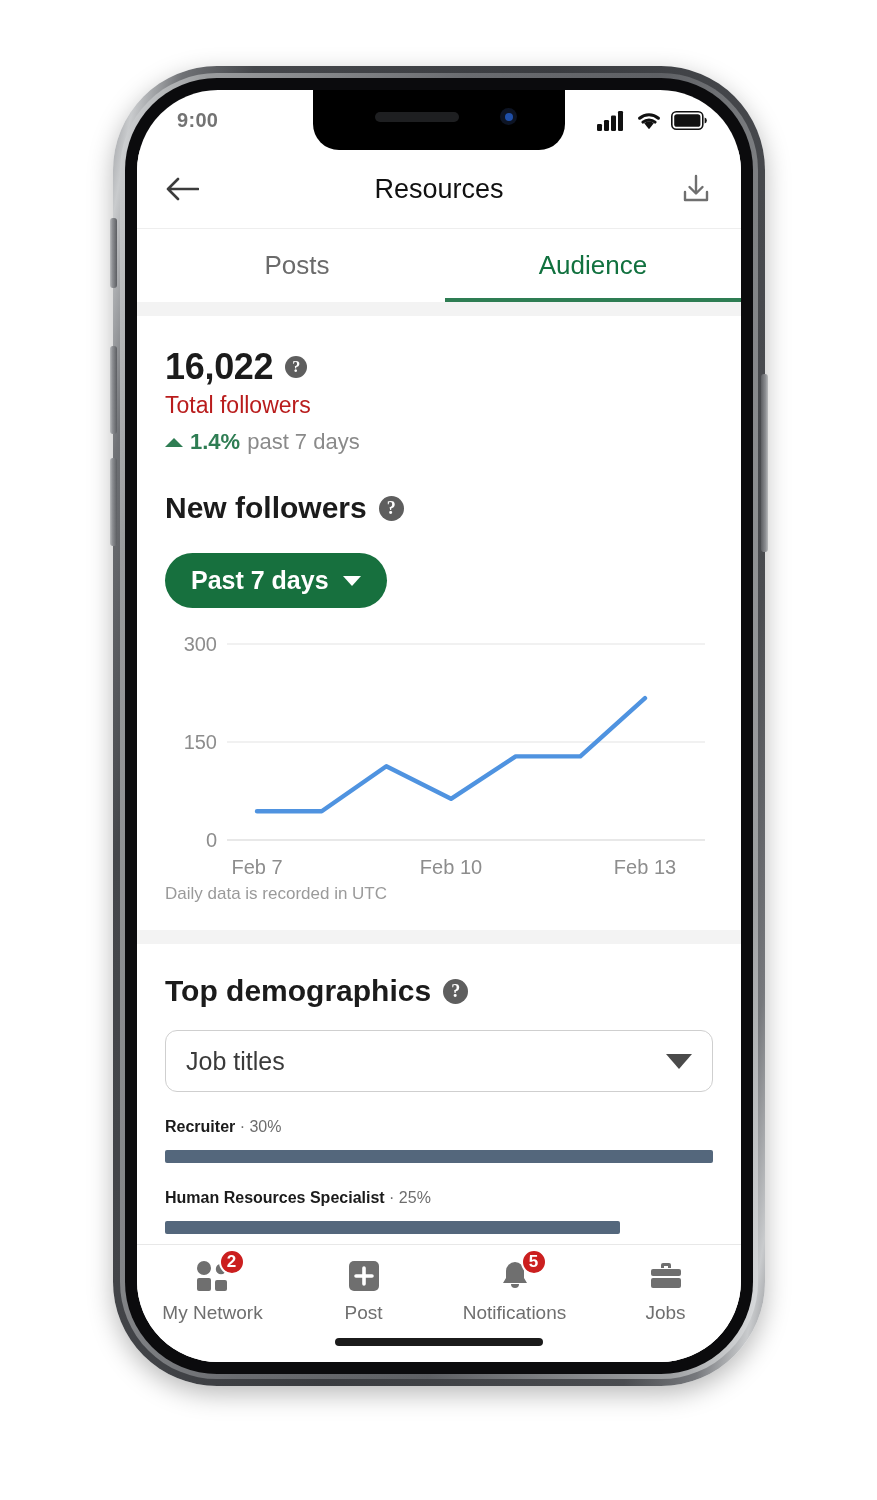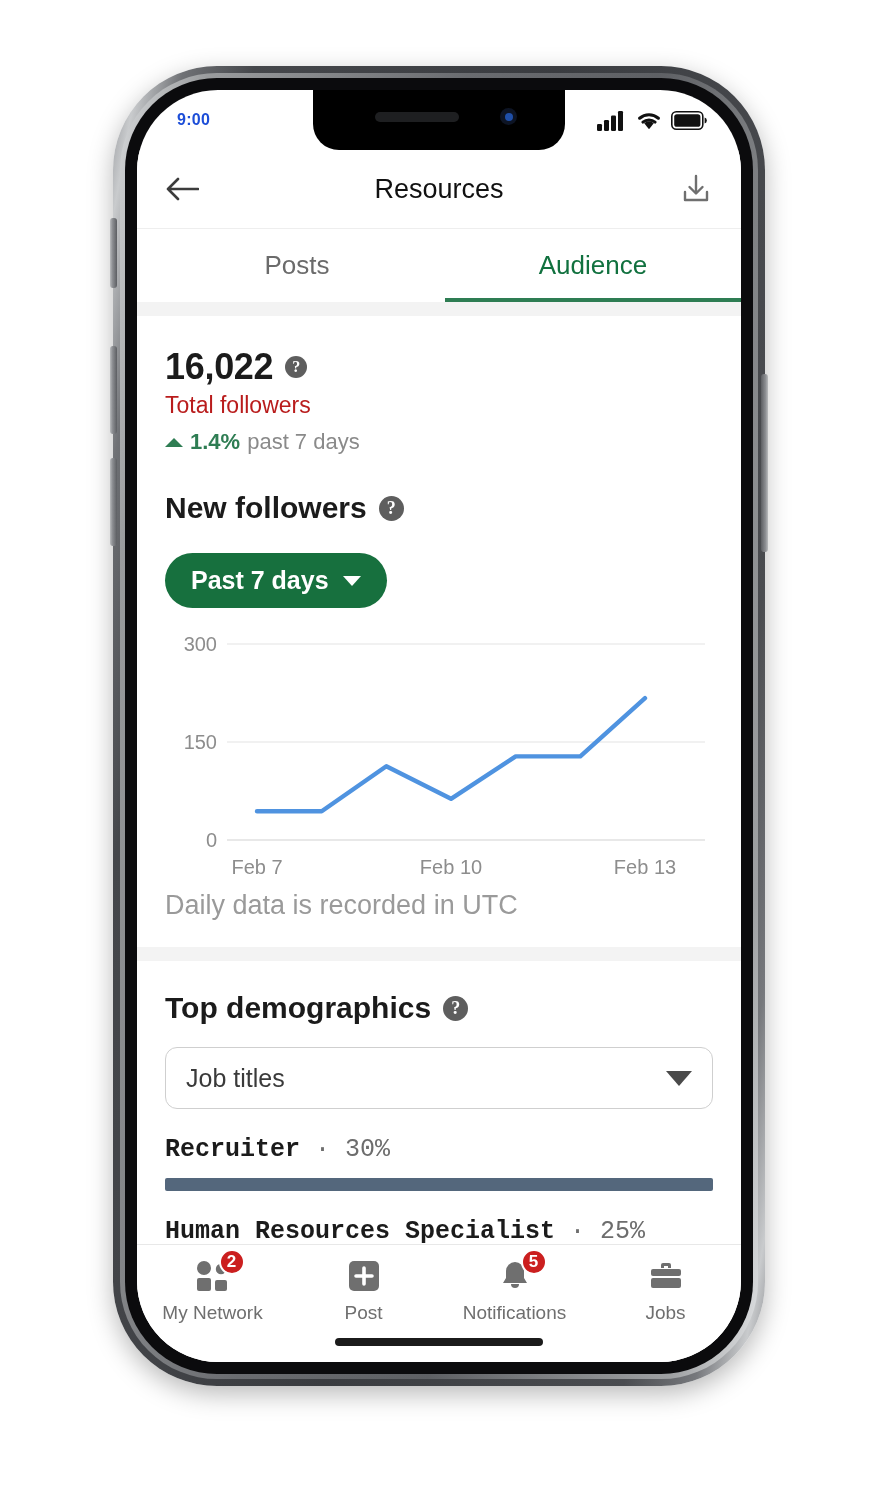--- a/index.html
+++ b/index.html
@@ -85,21 +85,21 @@
     display:block;
   }
 
   
   .statusbar {
     position: absolute; top: 0; left: 0; right: 0; height: 60px;
     display: flex; align-items: center; justify-content: space-between;
     padding: 0 34px 0 40px;
     z-index: 10;
   }
-  .clock { font-size: 16px; font-weight: 700; color: #1d4ed8; letter-spacing:.3px; }
+  .clock { font-size: 20px; font-weight: 700; color: #737373; letter-spacing:.3px; }
   .status-icons { display: flex; align-items: center; gap: 8px; }
   .app-scroll { position:absolute; top:60px; left:0; right:0; bottom:0; display:flex; flex-direction:column; }
 
   .navbar {
     height: 78px; display: flex; align-items: center;
     padding: 0 22px; background: #fff; position: relative; flex: 0 0 auto;
   }
   .nav-title {
     position: absolute; left: 0; right: 0; text-align: center;
     font-size: 27px; color: #111; font-weight: 400; pointer-events:none;
@@ -156,38 +156,38 @@
     margin-top: 28px; cursor:pointer; border:none;
   }
   .caret-down {
     width:0;height:0;
     border-left: 9px solid transparent;
     border-right: 9px solid transparent;
     border-top: 10px solid #fff;
   }
 
   .chart-wrap { margin-top: 22px; position: relative; height: 250px; }
-  .chart-note { font-size: 27px; color:#9a9a9a; margin-top: 10px; padding-bottom: 26px; }
+  .chart-note { font-size: 17px; color:#9a9a9a; margin-top: 4px; padding-bottom: 26px; }
 
   .select-box {
     margin-top: 22px; height: 62px;
     border: 1px solid #cfcfcf; border-radius: 12px;
     display:flex; align-items:center; justify-content:space-between;
     padding: 0 20px; cursor: pointer; background:#fff;
   }
   .select-value { font-size: 25px; color:#3a3a3a; }
   .caret-dark {
     width:0;height:0;
     border-left: 13px solid transparent;
     border-right: 13px solid transparent;
     border-top: 15px solid #4a4a4a;
   }
 
   .demo-item { margin-top: 26px; }
-  .demo-label { font-size: 25px; color:#1b1b1b;font-family:Liberation Mono, monospace; }
+  .demo-label { font-size: 16px; color:#1b1b1b; }
   .demo-label b { font-weight: 700; }
   .demo-label span { color:#6d6d6d; }
   .demo-bar-track { margin-top: 14px; height: 13px; background: transparent; border-radius: 2px; }
   .demo-bar-fill { height: 13px; background: #54677c; border-radius: 2px; }
 
   
   .bottomnav {
     position: absolute; left: 0; right: 0; bottom: 0; height: 118px;
     background:#fff; border-top: 1px solid #e8e8e8;
     display:flex; align-items: flex-start; padding-top: 12px;

